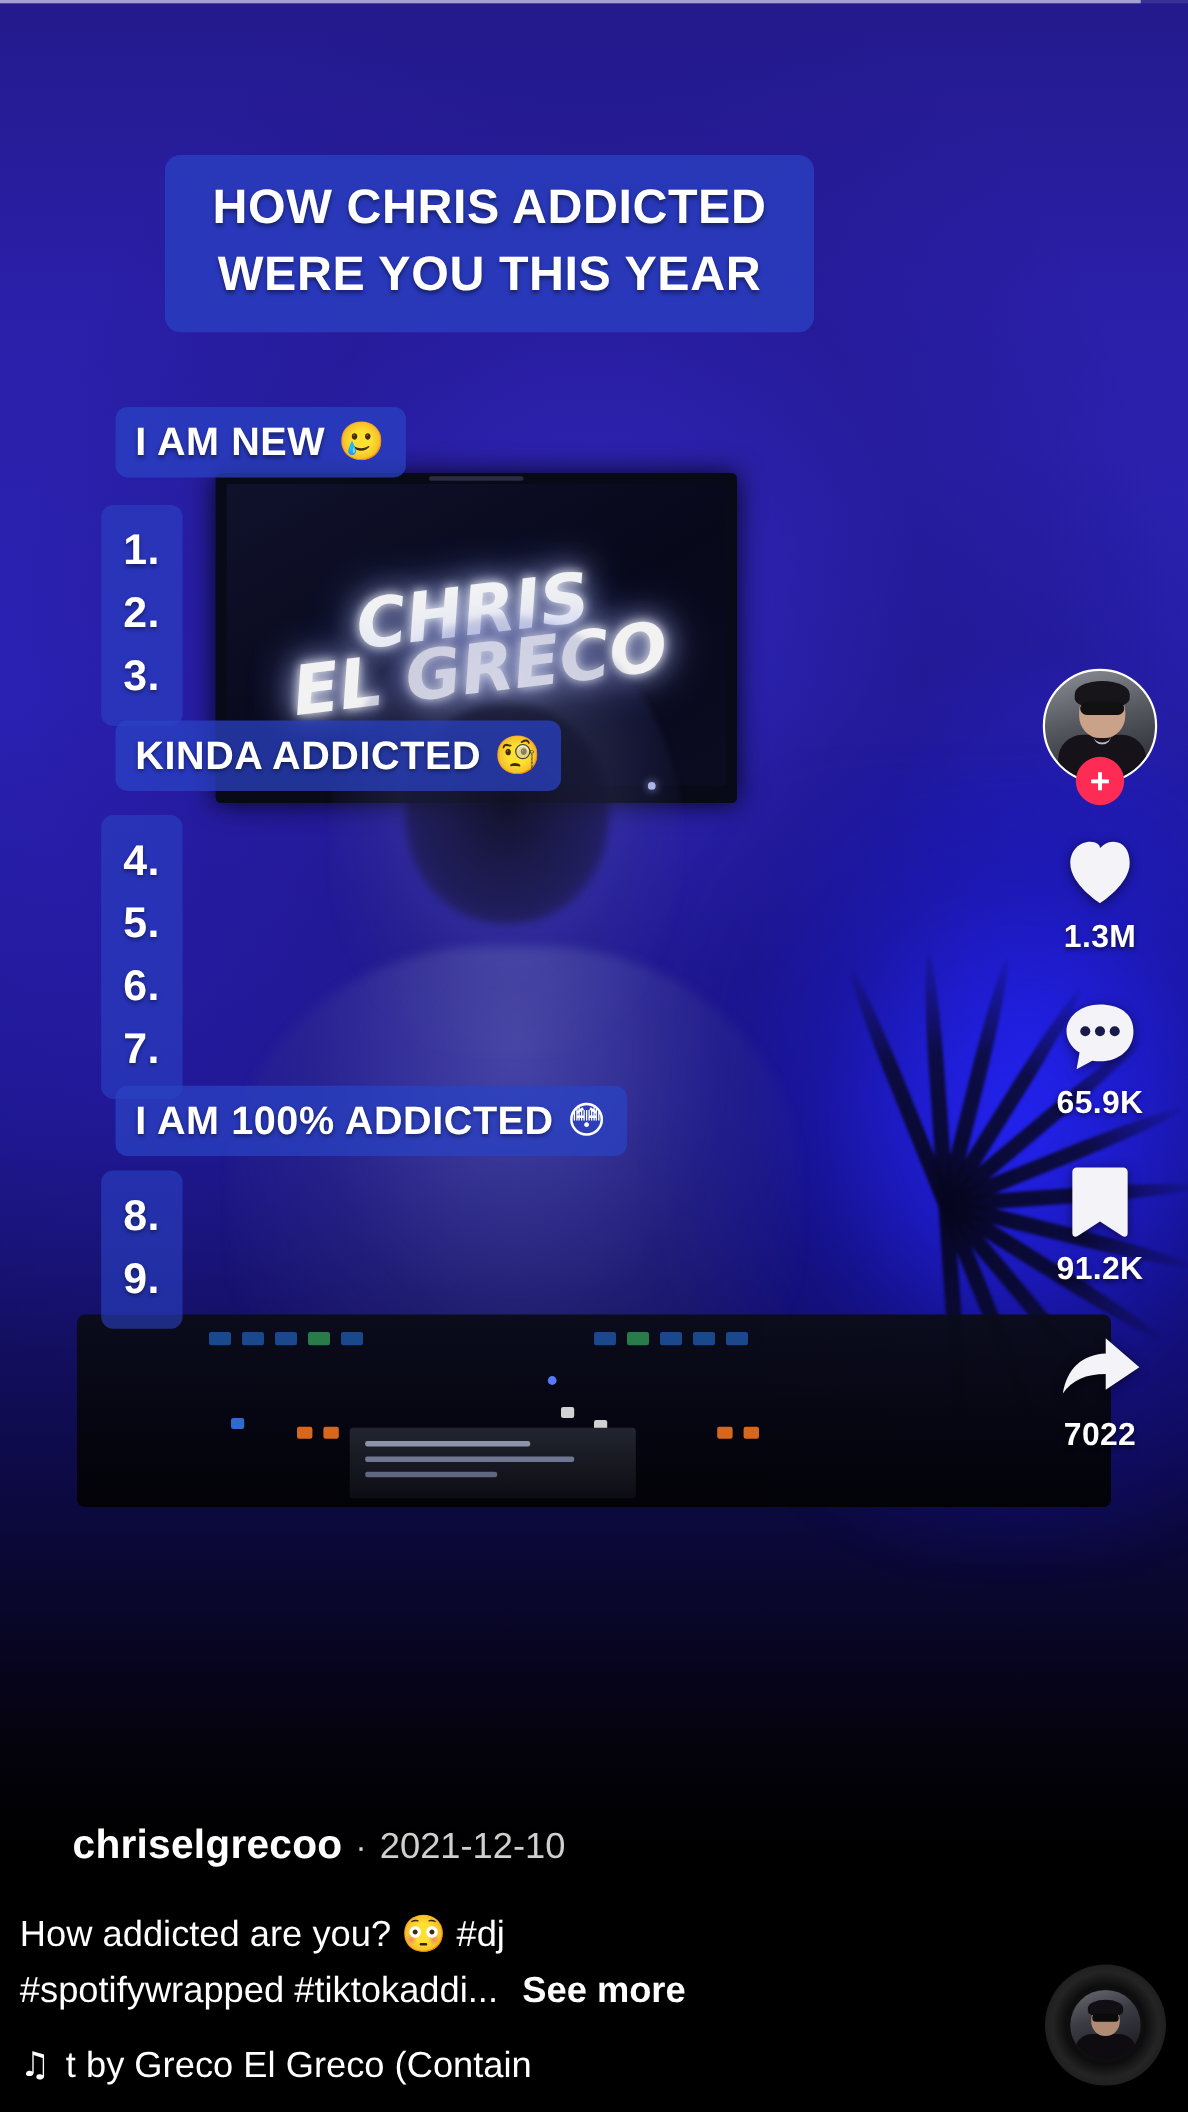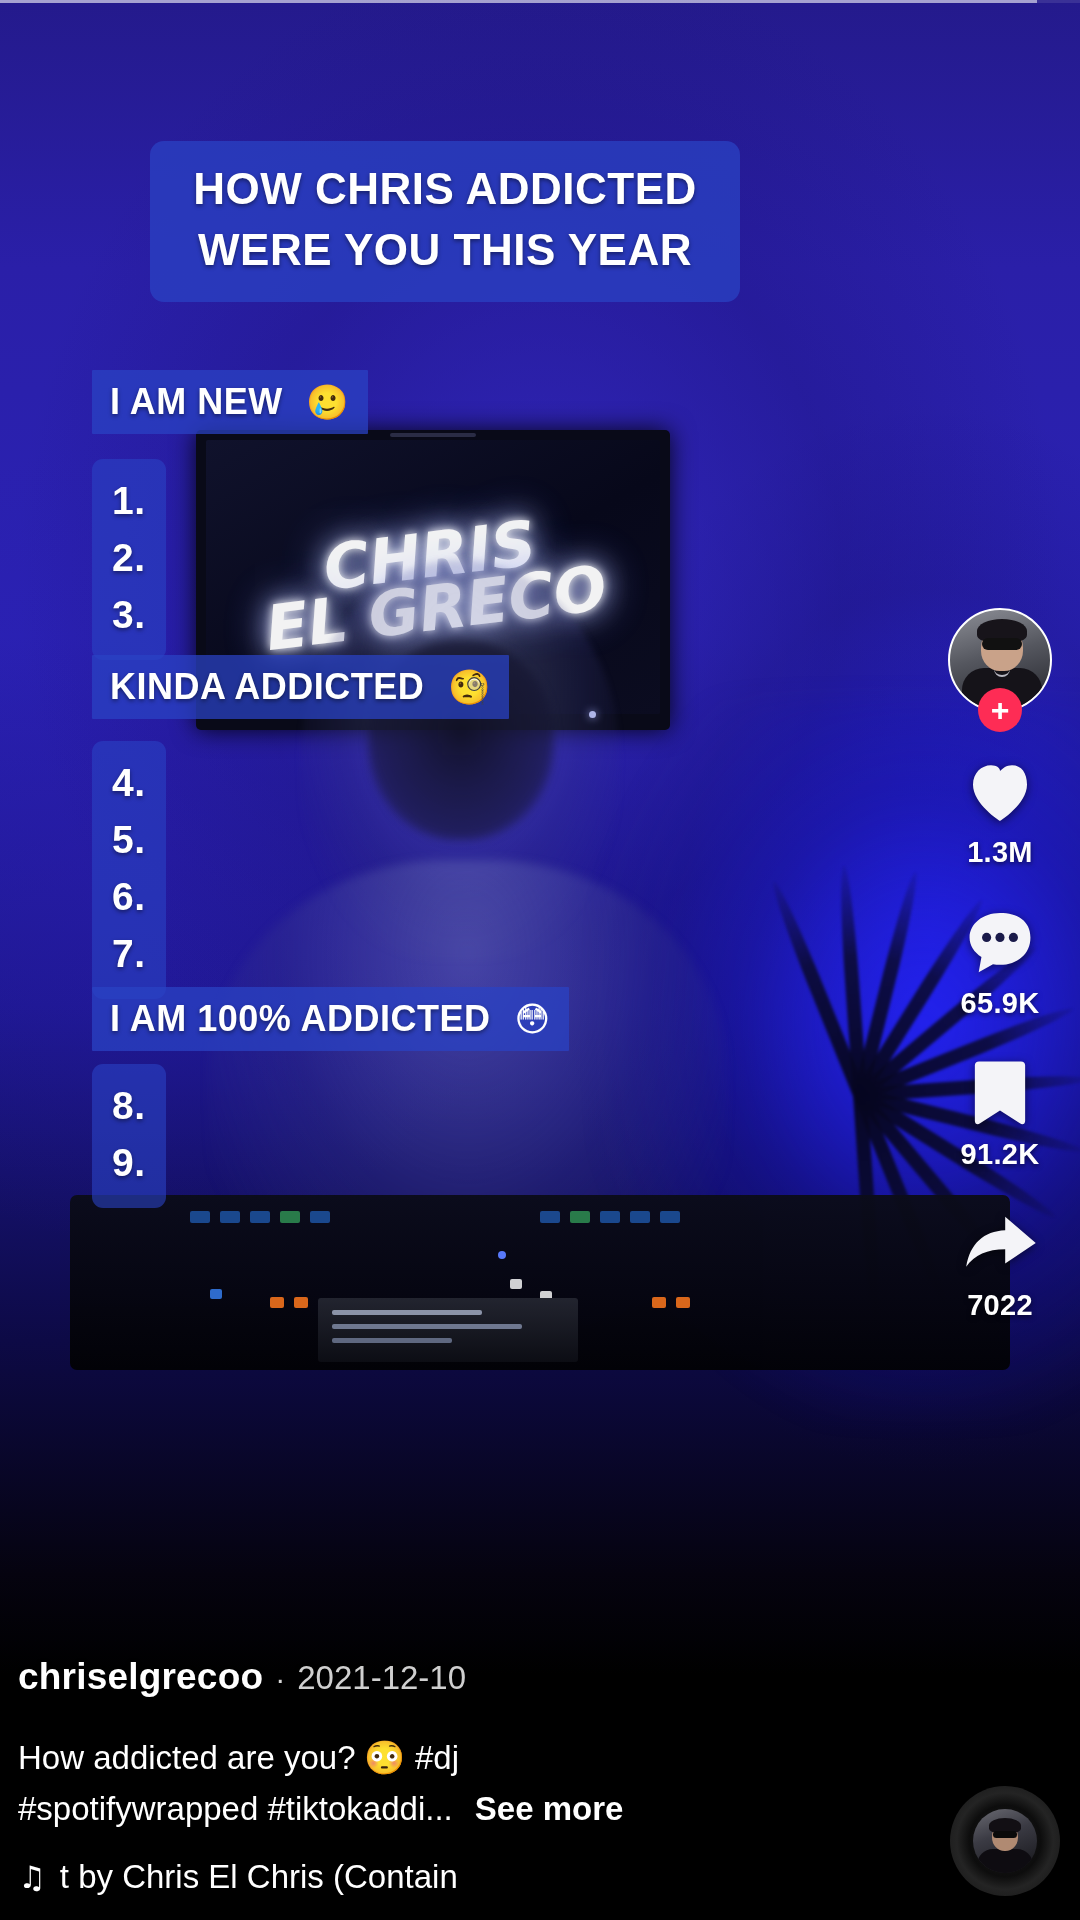--- a/index.html
+++ b/index.html
@@ -114,22 +114,22 @@
     font-size:44px; line-height:1.38;
     text-align:center;
     border-radius:14px;
   }
   #title-sticker .tline { display:block; }
 
   .cat-label {
     padding:12px 18px;
     font-size:36px;
     line-height:1.12;
-    border-radius:1px;
-    display:flex; align-items:center; gap:24px;
+    border-radius:11px;
+    display:flex; align-items:center; gap:12px;margin-left:13px;
   }
   #cat-new  { left:92px; top:370px; }
   #cat-kinda{ left:92px; top:655px; }
   #cat-full { left:92px; top:987px; }
 
   .num-block {
     padding:14px 20px 16px 20px;
     font-size:39px; line-height:1.46;
     border-radius:11px;
     background:rgba(42,66,196,0.60);
@@ -171,21 +171,21 @@
     color:#fff; font-size:29px; font-weight:bold; margin-top:6px;
     text-shadow:0 2px 5px rgba(0,0,0,0.6); letter-spacing:0.3px;
   }
 
   
   #bottom-info {
     position:absolute; left:18px; bottom:24px; width:900px;
     color:#fff; text-shadow:0 2px 5px rgba(0,0,0,0.75);
   }
   #author-row { display:flex; align-items:baseline; gap:12px; margin-bottom:34px; }
-  #author-name { font-size:37px; font-weight:bold; letter-spacing:0.2px; }
+  #author-name { font-size:37px; font-weight:bold; letter-spacing:0.2px;margin-left:48px; }
   #post-sep { font-size:30px; color:#d8d8d8; }
   #post-date { font-size:33px; color:#cfcfcf;text-align:right; }
   #caption { font-size:33px; line-height:1.55; margin-bottom:24px; max-width:880px; }
   #see-more { font-weight:bold; margin-left:22px; }
   #music-row { display:flex; align-items:center; gap:14px; font-size:33px; }
   #music-note { font-size:31px; font-family:"DejaVu Sans", sans-serif; }
 
   
   #music-disc {
     position:absolute; right:20px; bottom:24px;
@@ -369,21 +369,21 @@
       <span id="post-date">2021-12-10</span>
     </div>
     <div id="caption">
       <div>How addicted are you? 😳 #dj</div>
       <div>
         <span>#spotifywrapped #tiktokaddi...</span><span id="see-more">See more</span>
       </div>
     </div>
     <div id="music-row">
       <span id="music-note">♫</span>
-      <span>t by Chris El Chris (Contain</span>
+      <span>t by Greco El Greco (Contain</span>
     </div>
   </div>
 
   <div id="music-disc">
     <div class="disc-img">
       <div class="d-body"></div>
       <div class="d-head"></div>
       <div class="d-hair"></div>
       <div class="d-glass"></div>
     </div>

